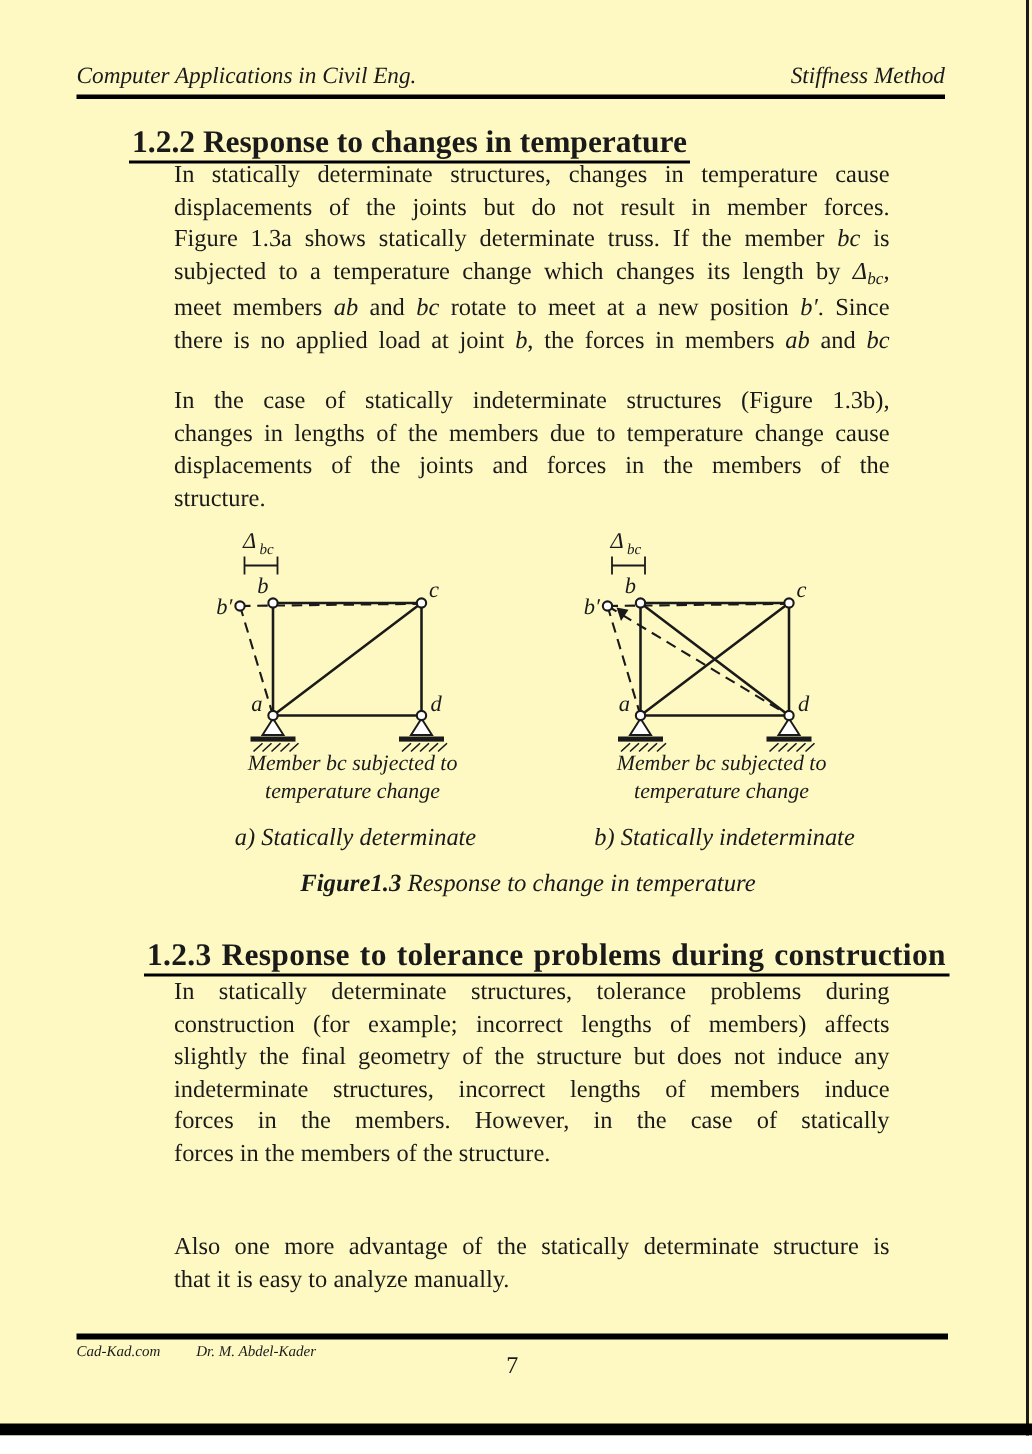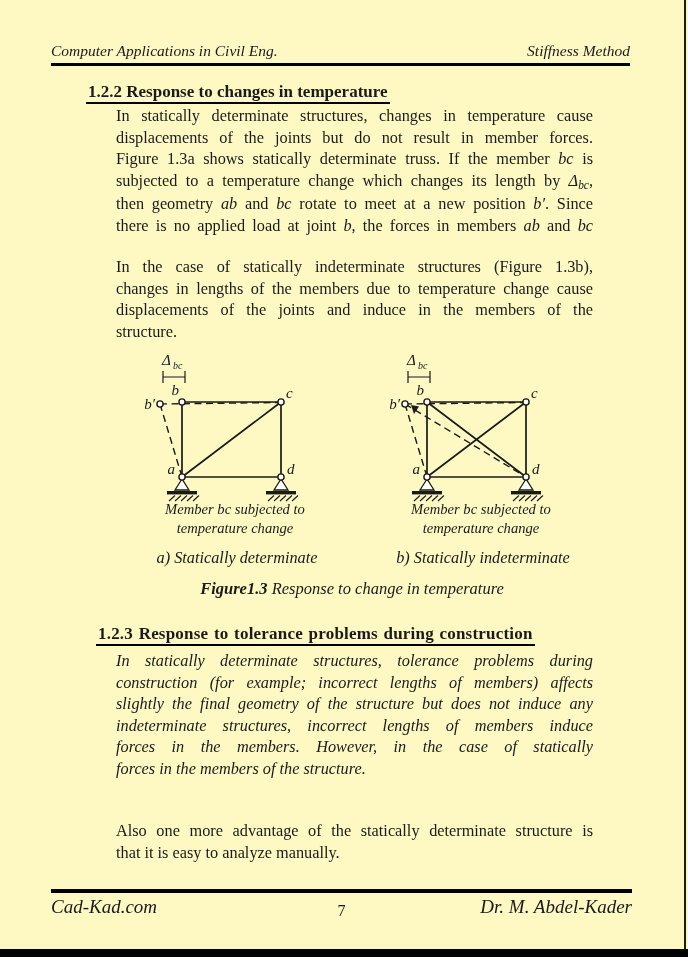--- a/index.html
+++ b/index.html
@@ -8,36 +8,36 @@
   .page { position:relative; width:688px; height:957px; background:#fef9c3; overflow:hidden; }
 
   
   .edge-right { position:absolute; top:0; right:2px; width:2px; height:969px; background:#1a1a1a; }
   .edge-bottom { position:absolute; left:0; bottom:0; width:688px; height:8px; background:#000000; }
 
   
   .runhead { position:absolute; left:51px; top:42px; width:579px; display:flex; justify-content:space-between;
              font-style:italic; font-size:15.5px; border-bottom:3px solid #000; padding-bottom:3px; }
   .runfoot { position:absolute; left:51px; top:889px; width:581px; border-top:4px solid #000; padding-top:3px; }
-  .runfoot .row { display:flex; justify-content:space-between; font-style:italic; font-size:19px; }
+  .runfoot .row { display:flex; font-style:italic; font-size:10px;gap:24px; }
   .pagenum { position:absolute; left:0; top:9px; width:100%; text-align:center; font-style:normal; font-size:16px; }
 
   
-  .h-sec { position:absolute; left:86px; font-weight:bold; font-size:17px; }
+  .h-sec { position:absolute; left:86px; font-weight:bold; font-size:21px; }
   .h-sec > span { border-bottom:2px solid #000; padding:0 2px 1px 2px; }
   .h-122 { top:82px; }
   .h-123 { top:624px; letter-spacing:0.2px; word-spacing:1.2px;margin-left:10px; }
 
   
   .para { position:absolute; left:88px; width:505px; font-size:16.3px; line-height:21.5px; }
   .pline { text-align:justify; text-align-last:justify; white-space:normal;margin-left:28px; }
   .pline.end { text-align-last:left; }
   .it { font-style:italic; }
   .sub { font-size:70%; position:relative; top:0.28em; }
-  .p1 { top:105px; } .p2 { top:256px; } .p3 { top:650px;font-style:italic; } .p4 { top:820px; }
+  .p1 { top:105px; } .p2 { top:256px; } .p3 { top:650px; } .p4 { top:820px; }
 
   
   .fig { position:absolute; top:338px; }
   .fig-a { left:115px; } .fig-b { left:360px; }
   svg text { font-family:"Liberation Serif", serif; fill:#1a1a1a; }
   .t-it { font-style:italic; }
   .fig-cap { position:absolute; top:500px; width:230px; text-align:center; font-style:italic;
              font-size:14.6px; line-height:19px; }
   .cap-a { left:120px; } .cap-b { left:366px; }
   .sublabel { position:absolute; top:548px; width:240px; text-align:center; font-style:italic; font-size:16.3px; }
@@ -57,27 +57,27 @@
   </div>
 
   <div class="h-sec h-122">
     <span>1.2.2 Response to changes in temperature</span>
   </div>
   <div class="para p1">
       <div class="pline"><span>In statically determinate structures, changes in temperature cause</span></div>
       <div class="pline"><span>displacements of the joints but do not result in member forces.</span></div>
       <div class="pline"><span>Figure 1.3a shows statically determinate truss. If the member </span><span class="it">bc</span><span> is</span></div>
       <div class="pline"><span>subjected to a temperature change which changes its length by </span><span class="it">Δ</span><span class="it sub">bc</span><span>,</span></div>
-      <div class="pline"><span>then geometry </span><span class="it">ab</span><span> and </span><span class="it">bc</span><span> rotate to meet at a new position </span><span class="it">b′</span><span>. Since</span></div>
+      <div class="pline"><span>meet members </span><span class="it">ab</span><span> and </span><span class="it">bc</span><span> rotate to meet at a new position </span><span class="it">b′</span><span>. Since</span></div>
       <div class="pline"><span>there is no applied load at joint </span><span class="it">b</span><span>, the forces in members </span><span class="it">ab</span><span> and </span><span class="it">bc</span></div>
     </div>
   <div class="para p2">
       <div class="pline"><span>In the case of statically indeterminate structures (Figure 1.3b),</span></div>
       <div class="pline"><span>changes in lengths of the members due to temperature change cause</span></div>
-      <div class="pline"><span>displacements of the joints and induce in the members of the</span></div>
+      <div class="pline"><span>displacements of the joints and forces in the members of the</span></div>
       <div class="pline end"><span>structure.</span></div>
     </div>
 
   <svg class="fig fig-a" width="240" height="168" viewBox="0 0 240 168">
 
     <g>
       <text x="47" y="27" font-size="15" class="t-it">Δ</text>
       <text x="58" y="31" font-size="10" class="t-it">bc</text>
       <path d="M48,33 V45 M70,33 V45 M48,39 H70" stroke="#1a1a1a" stroke-width="1.2" fill="none"></path>
     </g>

